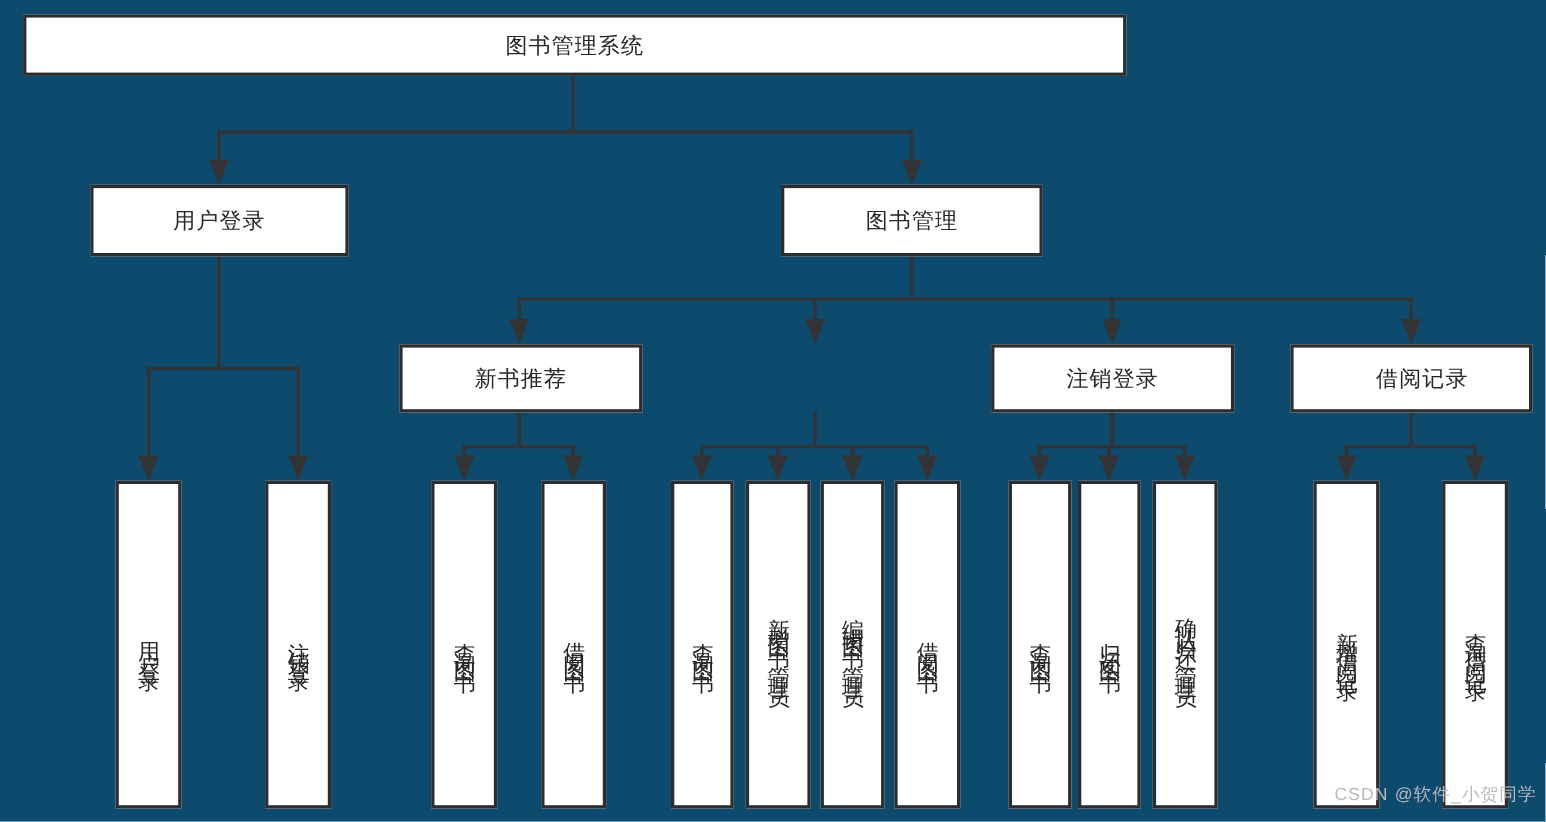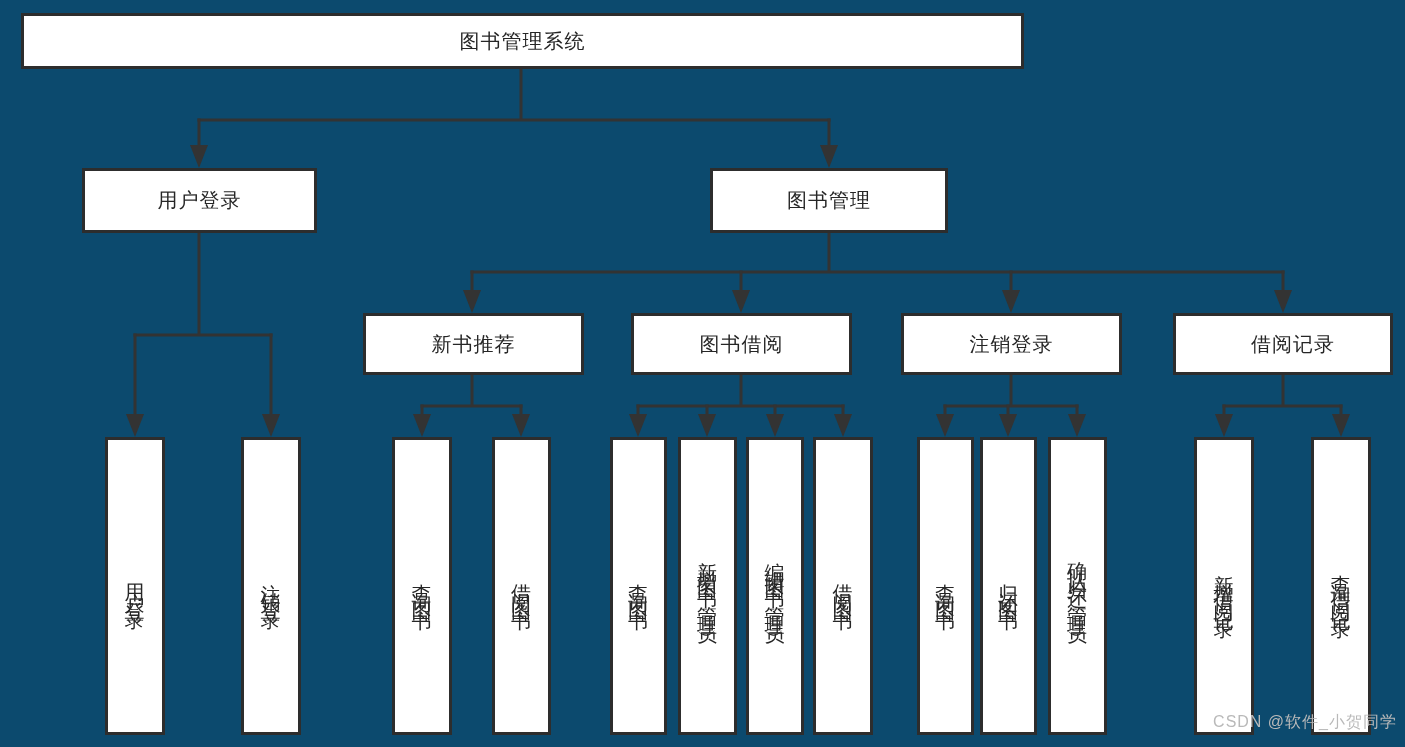--- a/index.html
+++ b/index.html
@@ -102,23 +102,20 @@
   <div class="node n-user-login">
     <span class="hlabel">用户登录</span>
   </div>
   <div class="node n-book-mgmt">
     <span class="hlabel">图书管理</span>
   </div>
 
   <div class="node n-new-book">
     <span class="hlabel">新书推荐</span>
   </div>
-  <div class="node n-book-borrow">
-    <span class="hlabel">图书借阅</span>
-  </div>
   <div class="node n-current-borrow">
     <span class="hlabel">注销登录</span>
   </div>
   <div class="node n-borrow-records">
     <span class="hlabel">借阅记录</span>
   </div>
 
   <div class="node leaf l1">
     <span class="vlabel">用户登录</span>
   </div>

